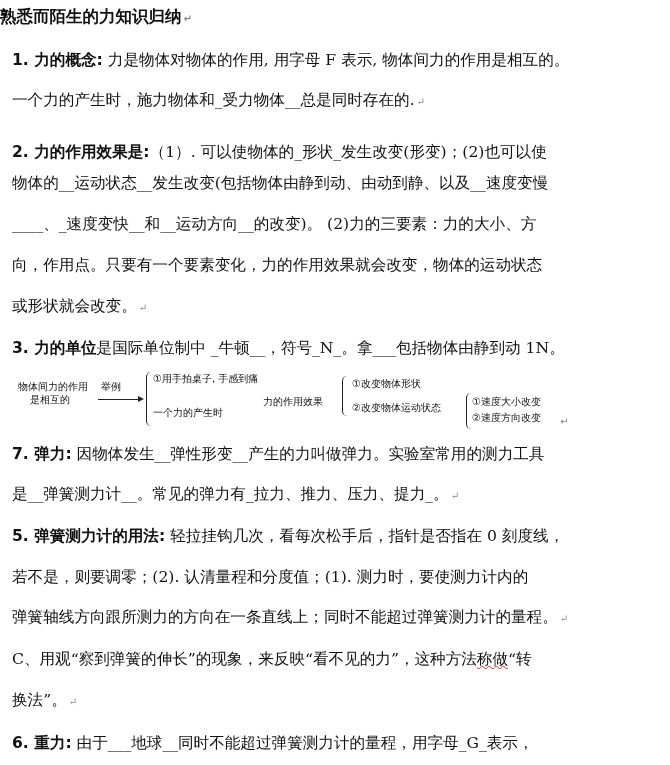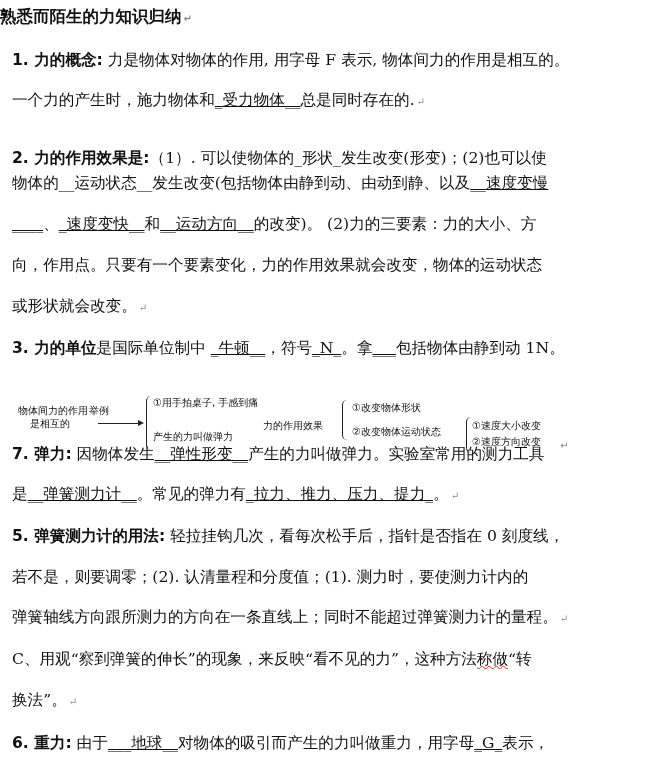--- a/index.html
+++ b/index.html
@@ -3,24 +3,24 @@
 <meta charset="utf-8">
 <style>
   html, body { margin:0; padding:0; background:#ffffff; }
   body { width:670px; height:765px; overflow:hidden; position:relative;
          font-family:"DejaVu Serif","Liberation Serif",serif; color:#111; }
   .page { position:absolute; left:0; top:0; width:670px; }
   .title { position:absolute; left:0; width:670px; top:6px; text-align:left;
            font-family:"DejaVu Sans","Liberation Sans",sans-serif; font-weight:bold; font-size:16.5px; }
   .line { position:absolute; left:12px; width:650px; font-size:15.6px; white-space:nowrap; line-height:22px; }
   .b { font-weight:bold; font-family:"DejaVu Sans","Liberation Sans",sans-serif; }
-  .u { text-decoration:underline; }
+  .u { }
   .mark { color:#888; font-size:10px; margin-left:2px; }
   .diagram { position:absolute; left:0; top:368px; width:655px; height:62px;
-             font-family:"DejaVu Sans","Liberation Sans",sans-serif; font-size:10px;margin-top:24px; }
+             font-family:"DejaVu Sans","Liberation Sans",sans-serif; font-size:10px; }
   .dg { position:absolute; white-space:nowrap; }
   .brace { position:absolute; border-left:1.3px solid #222; border-radius:6px 0 0 6px; }
   .arrow { position:absolute; height:1.3px; background:#222; }
   .arrow:after { content:""; position:absolute; right:-2px; top:-3px;
                  border-left:6px solid #222; border-top:3.5px solid transparent; border-bottom:3.5px solid transparent; }
   .wavy { text-decoration:underline wavy #d33; text-decoration-thickness:1px; }
 </style>
 </head>
 <body>
 
@@ -30,21 +30,21 @@
     <span>熟悉而陌生的力知识归纳</span><span class="mark">↵</span>
   </div>
 
   <div class="line" style="top:49px">
     <span class="b">1. 力的概念:</span><span> 力是物体对物体的作用, 用字母 F 表示, 物体间力的作用是相互的。</span>
   </div>
   <div class="line" style="top:89px">
     <span>一个力的产生时，施力物体和</span><span class="u">_受力物体__</span><span>总是同时存在的.</span><span class="mark">↵</span>
   </div>
 
-  <div class="line" style="top:147px">
+  <div class="line" style="top:141px">
     <span class="b">2. 力的作用效果是:</span><span>（1）. 可以使物体的_形状_发生改变(形变)；(2)也可以使</span>
   </div>
   <div class="line" style="top:172px">
     <span>物体的__运动状态__发生改变(包括物体由静到动、由动到静、以及</span><span class="u">__速度变慢</span>
   </div>
   <div class="line" style="top:213px">
     <span class="u">____</span><span>、</span><span class="u">_速度变快__</span><span>和</span><span class="u">__运动方向__</span><span>的改变)。 (2)力的三要素：力的大小、方</span>
   </div>
   <div class="line" style="top:254px">
     <span>向，作用点。只要有一个要素变化，力的作用效果就会改变，物体的运动状态</span>
@@ -53,25 +53,25 @@
     <span>或形状就会改变。</span><span class="mark">↵</span>
   </div>
 
   <div class="line" style="top:337px">
     <span class="b">3. 力的单位</span><span>是国际单位制中 </span><span class="u">_牛顿__</span><span>，符号</span><span class="u">_N_</span><span>。拿</span><span class="u">___</span><span>包括物体由静到动 1N。</span>
   </div>
 
   <div class="diagram">
     <div class="dg" style="left:18px;top:12px">物体间力的作用</div>
     <div class="dg" style="left:30px;top:25px">是相互的</div>
-    <div class="dg" style="left:89px;top:12px">举例</div>
+    <div class="dg" style="left:101px;top:12px">举例</div>
     <div class="arrow" style="left:98px;top:31px;width:44px"></div>
     <div class="brace" style="left:146px;top:4px;height:54px;width:4px"></div>
     <div class="dg" style="left:153px;top:4px">①用手拍桌子, 手感到痛</div>
-    <div class="dg" style="left:153px;top:38px">产生的力叫做弹力</div>
+    <div class="dg" style="left:153px;top:38px">一个力的产生时</div>
     <div class="dg" style="left:263px;top:27px">力的作用效果</div>
     <div class="brace" style="left:342px;top:8px;height:40px;width:4px"></div>
     <div class="dg" style="left:352px;top:9px">①改变物体形状</div>
     <div class="dg" style="left:352px;top:33px">②改变物体运动状态</div>
     <div class="brace" style="left:466px;top:25px;height:36px;width:4px"></div>
     <div class="dg" style="left:472px;top:27px">①速度大小改变</div>
     <div class="dg" style="left:472px;top:43px">②速度方向改变</div>
     <div class="dg mark" style="left:558px;top:48px">↵</div>
   </div>
 
@@ -92,16 +92,16 @@
     <span>弹簧轴线方向跟所测力的方向在一条直线上；同时不能超过弹簧测力计的量程。</span><span class="mark">↵</span>
   </div>
   <div class="line" style="top:648px">
     <span>C、用观“察到弹簧的伸长”的现象，来反映“看不见的力”，这种方法</span><span class="wavy">称做</span><span>“转</span>
   </div>
   <div class="line" style="top:689px">
     <span>换法”。</span><span class="mark">↵</span>
   </div>
 
   <div class="line" style="top:732px">
-    <span class="b">6. 重力:</span><span> 由于</span><span class="u">___地球__</span><span>对物体的吸引而产生的力叫做重力，用字母</span><span class="u">_G_</span><span>表示，</span>
+    <span class="b">6. 重力:</span><span> 由于</span><span class="u">___地球__</span><span>同时不能超过弹簧测力计的量程，用字母</span><span class="u">_G_</span><span>表示，</span>
   </div>
 
 </div>
 
 </body></html>

